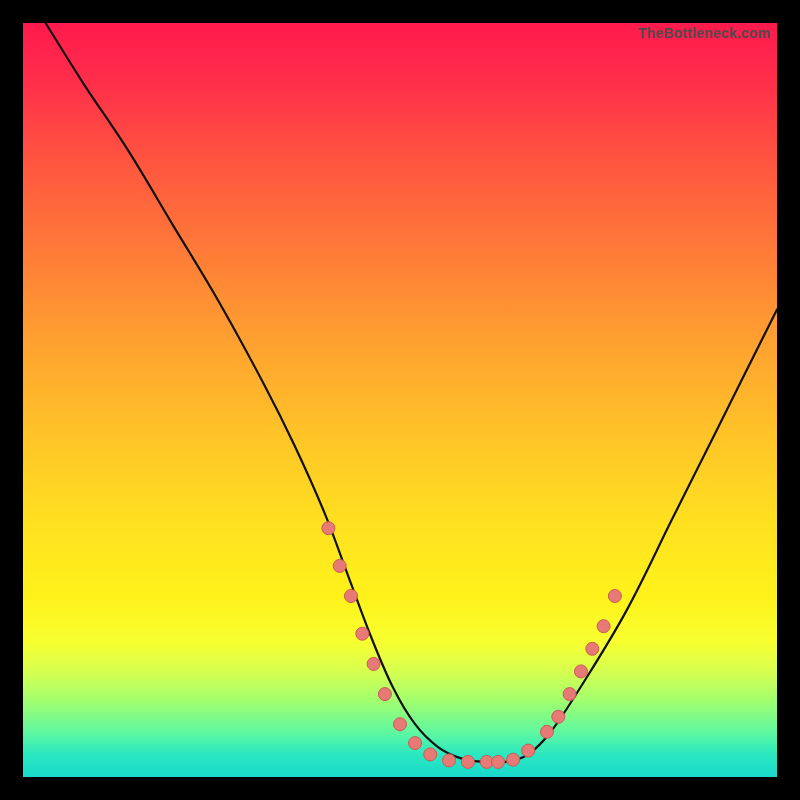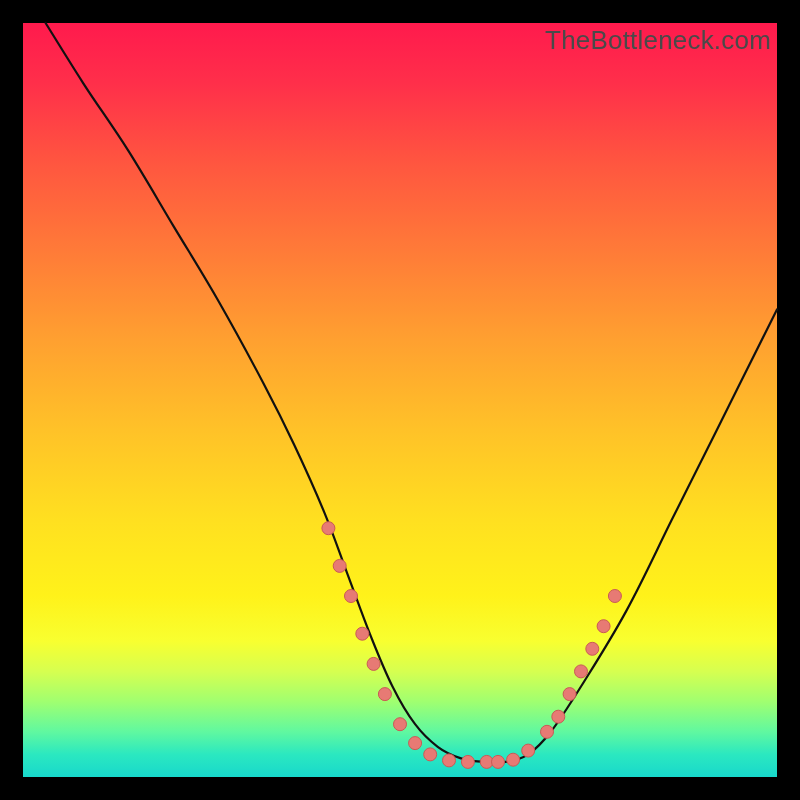--- a/index.html
+++ b/index.html
@@ -41,22 +41,22 @@
       #60f8a0 94%,
       #2be8c0 97%,
       #18d8cc 100%
     );
   }
   .watermark {
     position: absolute;
     top: 2px;
     right: 6px;
     color: #4a4a4a;
-    font-size: 26px;
-    font-weight: 400;
+    font-size: 14px;
+    font-weight: 700;
     letter-spacing: 0.2px;
     user-select: none;
   }
   svg.curve {
     position: absolute;
     left: 0;
     top: 0;
     width: 754px;
     height: 754px;
     overflow: visible;

